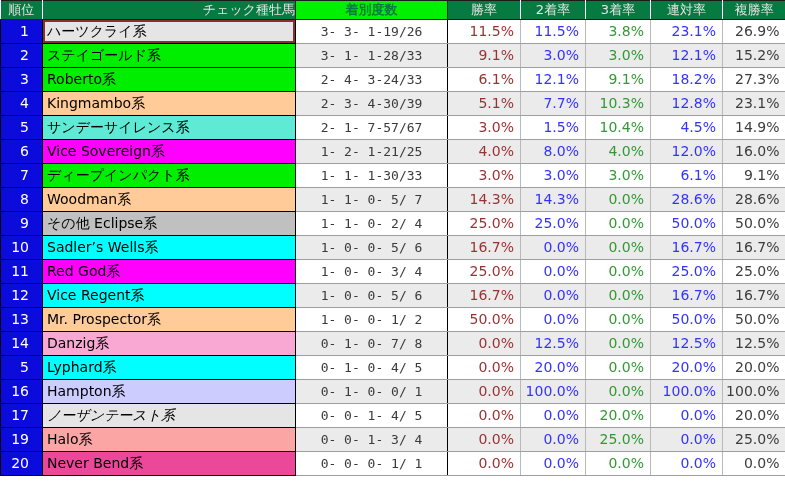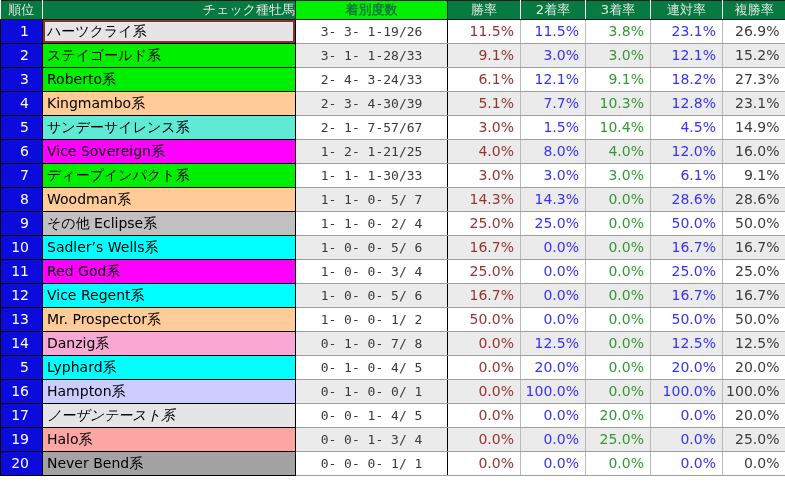--- a/index.html
+++ b/index.html
@@ -270,21 +270,21 @@
         <td class="name" style="background: #fca5a5;">Halo系</td>
         <td class="rec">0- 0- 1- 3/ 4</td>
         <td class="num win">0.0%</td>
         <td class="num p2">0.0%</td>
         <td class="num p3">25.0%</td>
         <td class="num rentai">0.0%</td>
         <td class="num fuku">25.0%</td>
       </tr>
       <tr>
         <td class="rank">20</td>
-        <td class="name" style="background: #a3a3a3;">Never Bend系</td>
+        <td class="name" style="background: #ec4899;">Never Bend系</td>
         <td class="rec">0- 0- 0- 1/ 1</td>
         <td class="num win">0.0%</td>
         <td class="num p2">0.0%</td>
         <td class="num p3">0.0%</td>
         <td class="num rentai">0.0%</td>
         <td class="num fuku">0.0%</td>
       </tr>
     </tbody>
 </table>
 

